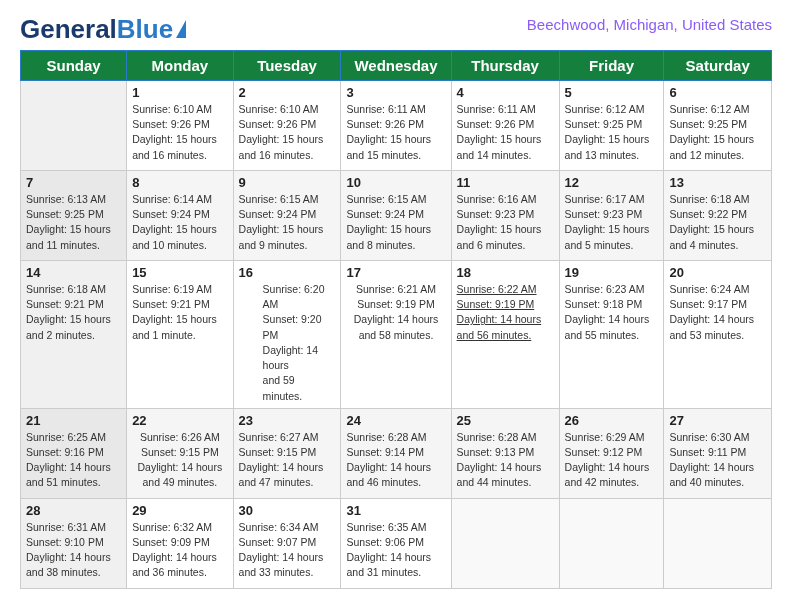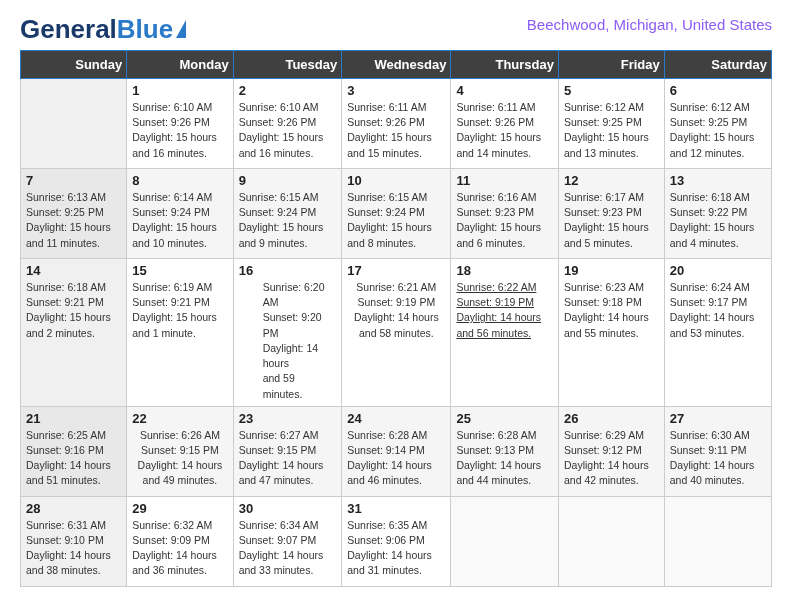--- a/index.html
+++ b/index.html
@@ -49,26 +49,26 @@
       font-size: 15px;
       color: #8b5cf6;
       font-weight: normal;
     }
     table {
       width: 100%;
       border-collapse: collapse;
       font-size: 11px;
     }
     thead tr th {
-      background-color: #404040;
+      background-color: #15803d;
       color: #fff;
-      font-size: 13px;
+      font-size: 15px;
       font-weight: bold;
       padding: 6px 4px;
-      text-align: right;
+      text-align: center;
       border: 1px solid #2a7ac7;
     }
     tbody tr td {
       border: 1px solid #ccc;
       vertical-align: top;
       padding: 4px 5px;
       min-height: 80px;
       height: 90px;
       width: 113px;
       background: #fff;

